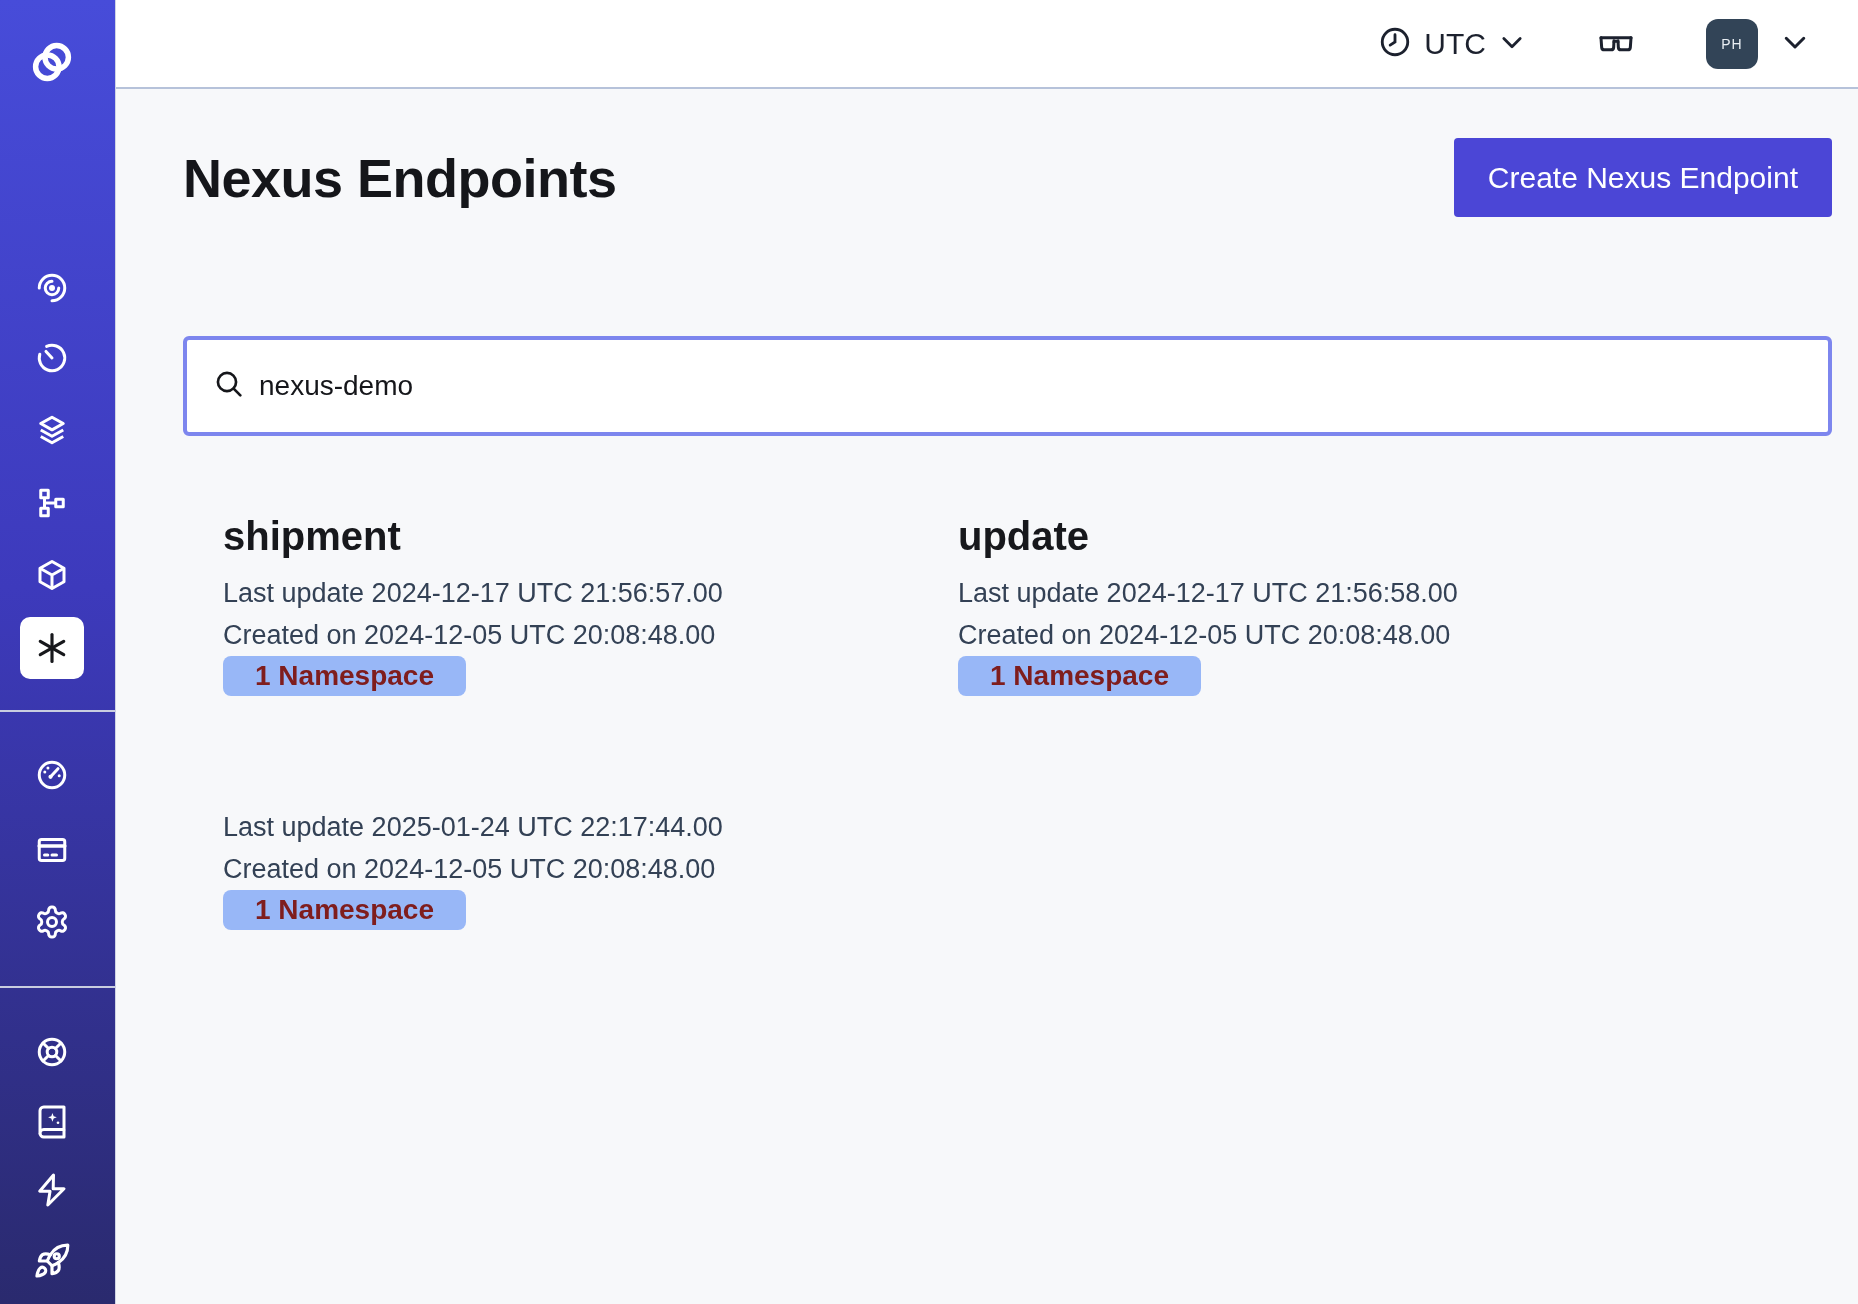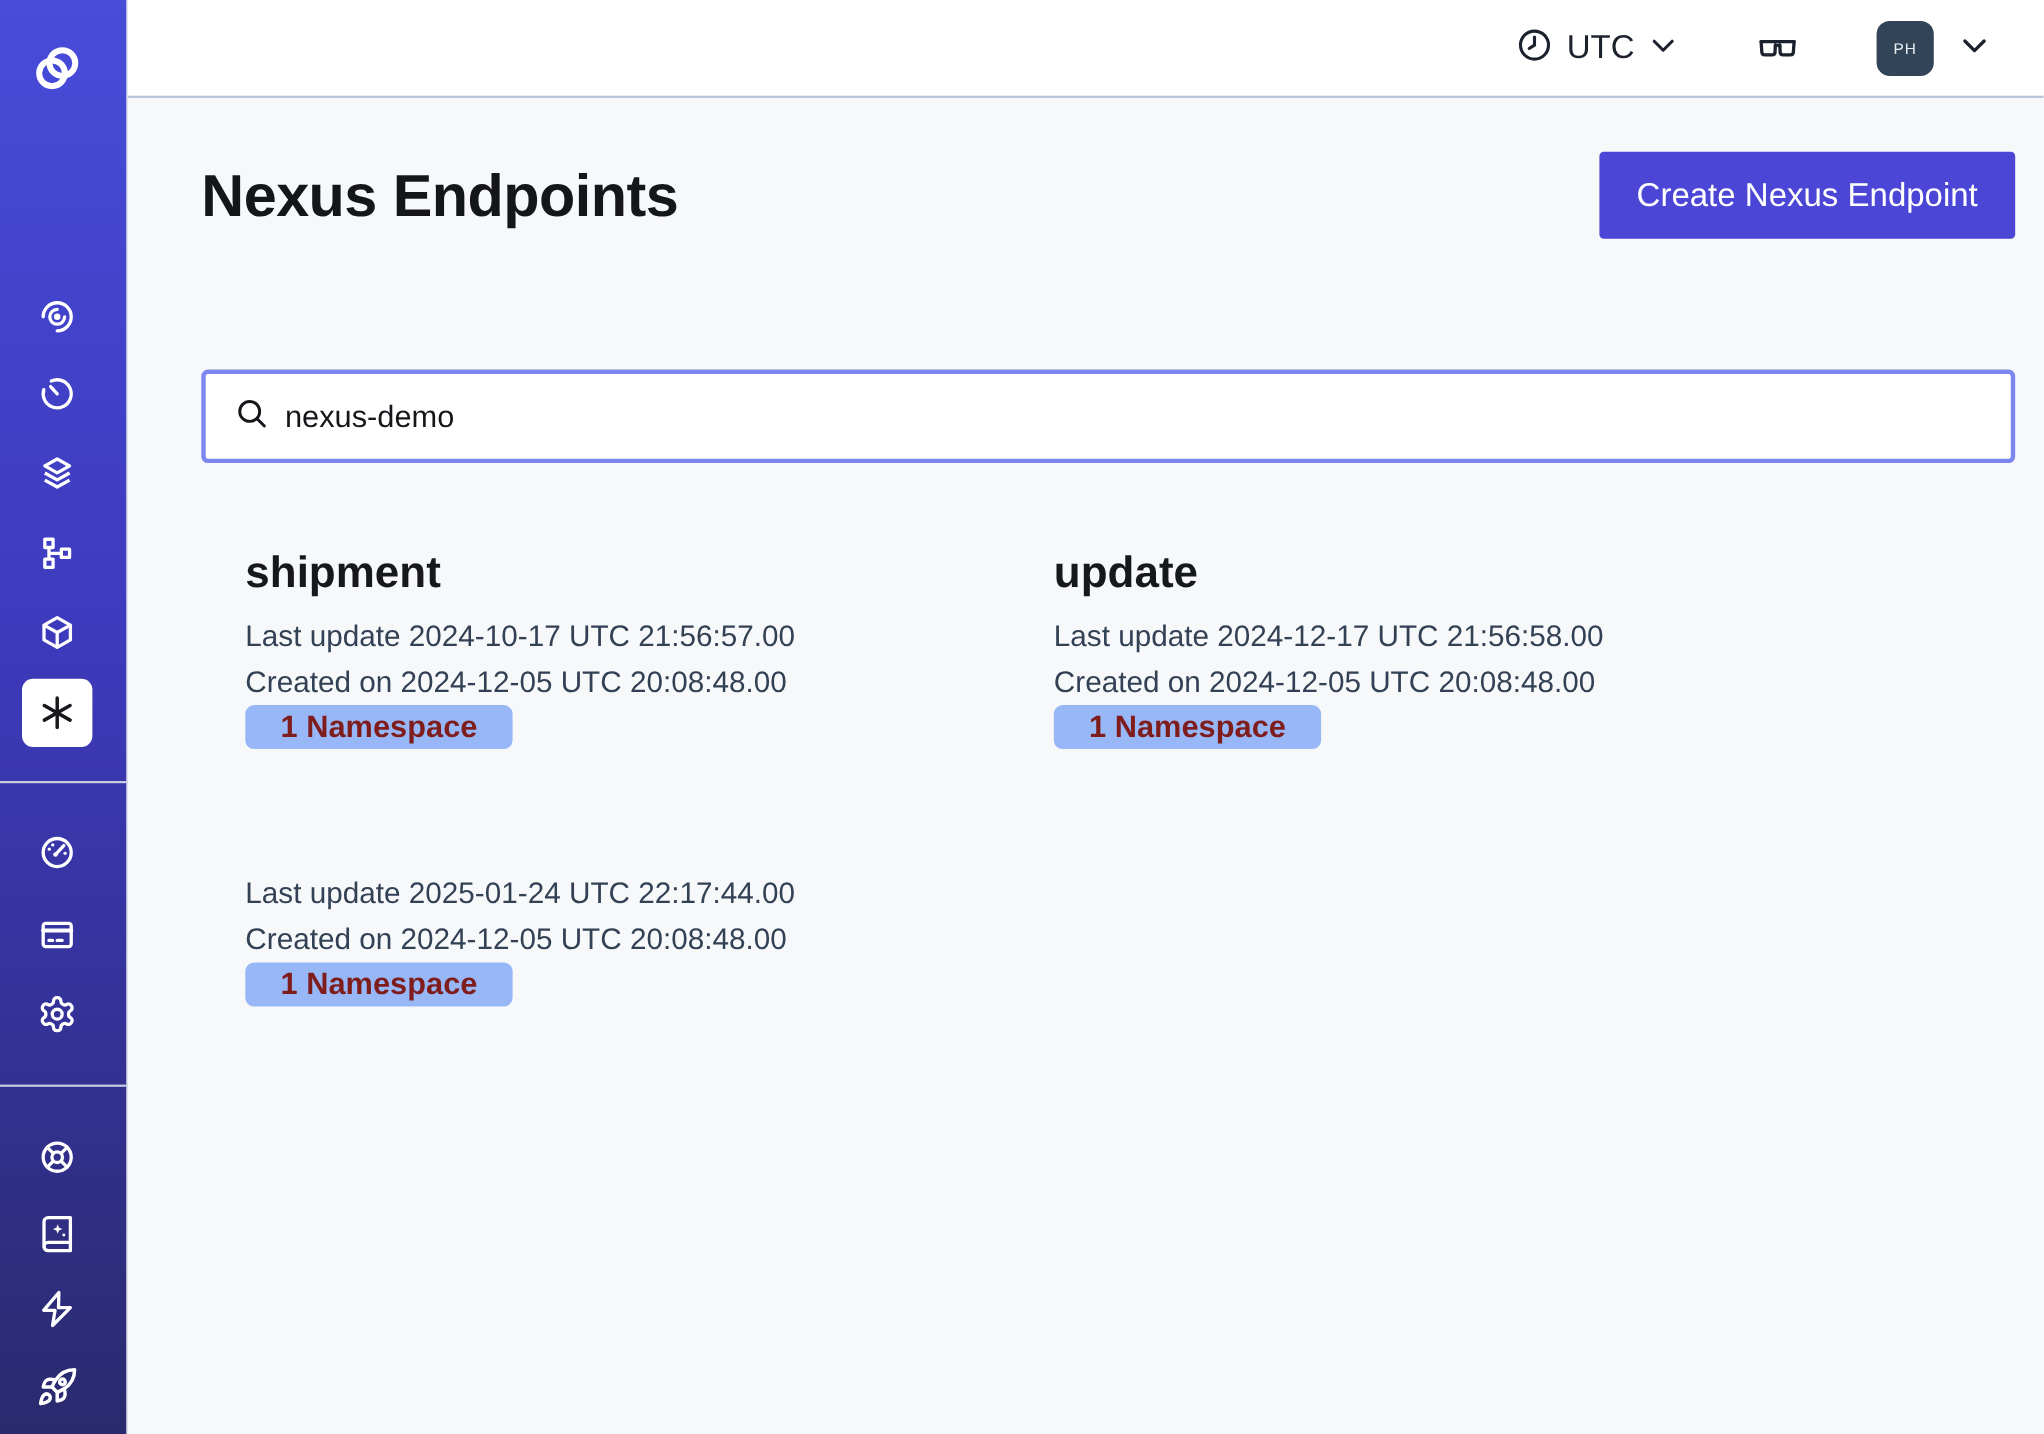--- a/index.html
+++ b/index.html
@@ -35,21 +35,21 @@
   
   .main { position:absolute; left:116px; top:89px; right:0; bottom:0;
     padding:0 26px 0 67px; }
   .head-row { margin-top:49px; display:flex; align-items:center;
     justify-content:space-between; }
   h1 { font-size:54px; font-weight:700; letter-spacing:-0.5px; color:#15161a; }
   .create-btn { height:79px; padding:0 34px; background:#4b46d6; color:#ffffff;
     font-size:30px; font-weight:500; border:none; border-radius:4px;
     cursor:pointer; font-family:"Liberation Sans", sans-serif; }
 
-  .search-box { margin-top:119px; height:85px; width:100%;
+  .search-box { margin-top:119px; height:100px; width:100%;
     border:4px solid #7d86ee; border-radius:6px; background:#ffffff;
     display:flex; align-items:center; padding:0 20px 0 26px; gap:14px; }
   .search-box input { flex:1; border:none; outline:none; font-size:28px;
     color:#15161a; font-family:"Liberation Sans", sans-serif; background:transparent; }
 
   .cards { margin-top:76px; display:grid; grid-template-columns:735px 1fr;
     row-gap:110px; }
   .card { padding-left:40px; cursor:pointer; }
   .card h2 { font-size:40px; line-height:1.2; font-weight:700; color:#17181c;
     margin-bottom:12px; }
@@ -235,21 +235,21 @@
           <path d="M15.5 15.5 L20.5 20.5"></path>
         </svg>
       </span>
       <input type="text" value="nexus-demo" style="">
     </div>
 
     <section class="cards">
 
       <div class="card">
         <h2>shipment</h2>
-        <div class="meta">Last update 2024-10-17 UTC 21:56:57.00</div>
+        <div class="meta">Last update 2024-12-17 UTC 21:56:57.00</div>
         <div class="meta">Created on 2024-12-05 UTC 20:08:48.00</div>
         <span class="badge">1 Namespace</span>
       </div>
 
       <div class="card">
         <h2>update</h2>
         <div class="meta">Last update 2024-12-17 UTC 21:56:58.00</div>
         <div class="meta">Created on 2024-12-05 UTC 20:08:48.00</div>
         <span class="badge">1 Namespace</span>
       </div>

